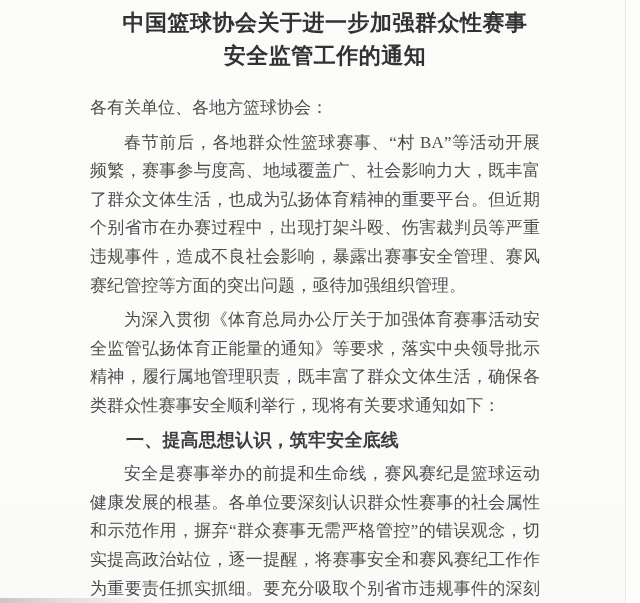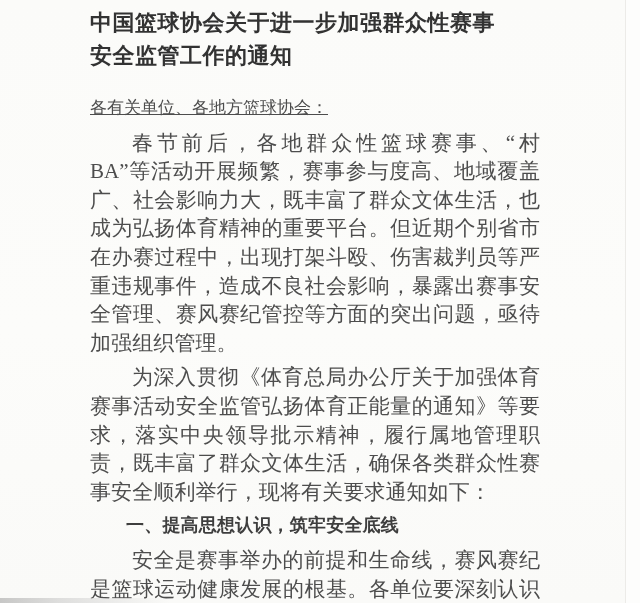--- a/index.html
+++ b/index.html
@@ -39,38 +39,37 @@
   .content {
     position: absolute;
     left: 90px;
     top: 0;
     width: 450px;
   }
   .doc-title {
     margin: 0 0 12px 0;
     padding-top: 6px;
     width: 470px;           
-    text-align: left;
+    text-align: center;
     font-size: 22px;
     line-height: 33px;
     font-weight: bold;
     color: #323232;
     letter-spacing: 0.5px;
   }
   .doc-title .tline { display: block; }
   .salutation {
     margin: 22px 0 0 0;
     font-size: 17px;
     line-height: 28.6px;
     color: #4d4d4d;
-    text-decoration: underline;
   }
   .body-para {
     margin: 6px 0 0 0;
-    font-size: 21px;
+    font-size: 17px;
     line-height: 28.6px;
     text-align: justify;
     text-indent: 2em;
     color: #4d4d4d;
     letter-spacing: 0.1px;
   }
   .section-heading {
     margin: 5px 0 0 0;
     font-size: 18px;
     line-height: 28.6px;

